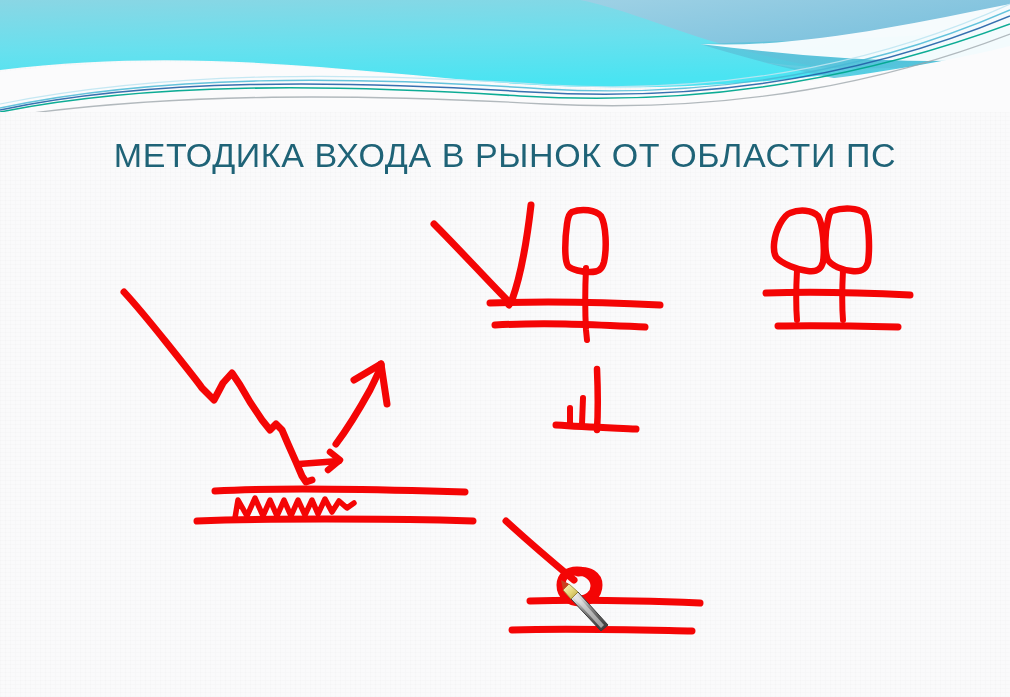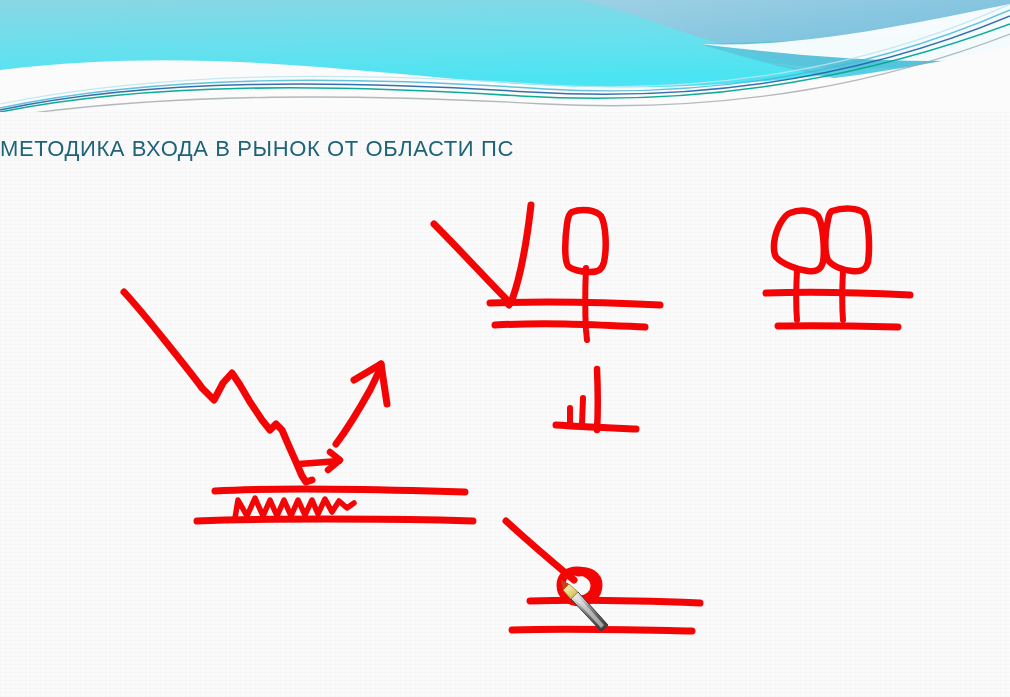--- a/index.html
+++ b/index.html
@@ -39,22 +39,22 @@
     top: 0;
     left: 0;
     width: 1010px;
     height: 112px;
   }
   #slide-title {
     position: absolute;
     left: 0;
     top: 136px;
     width: 1010px;
-    text-align: left;
-    font-size: 22px;
+    text-align: center;
+    font-size: 34px;
     letter-spacing: 0.6px;
     color: #1f6377;
     font-family: "Liberation Sans", sans-serif;
     font-weight: 400;
     white-space: nowrap;
   }
   #ink-layer {
     position: absolute;
     inset: 0;
   }

